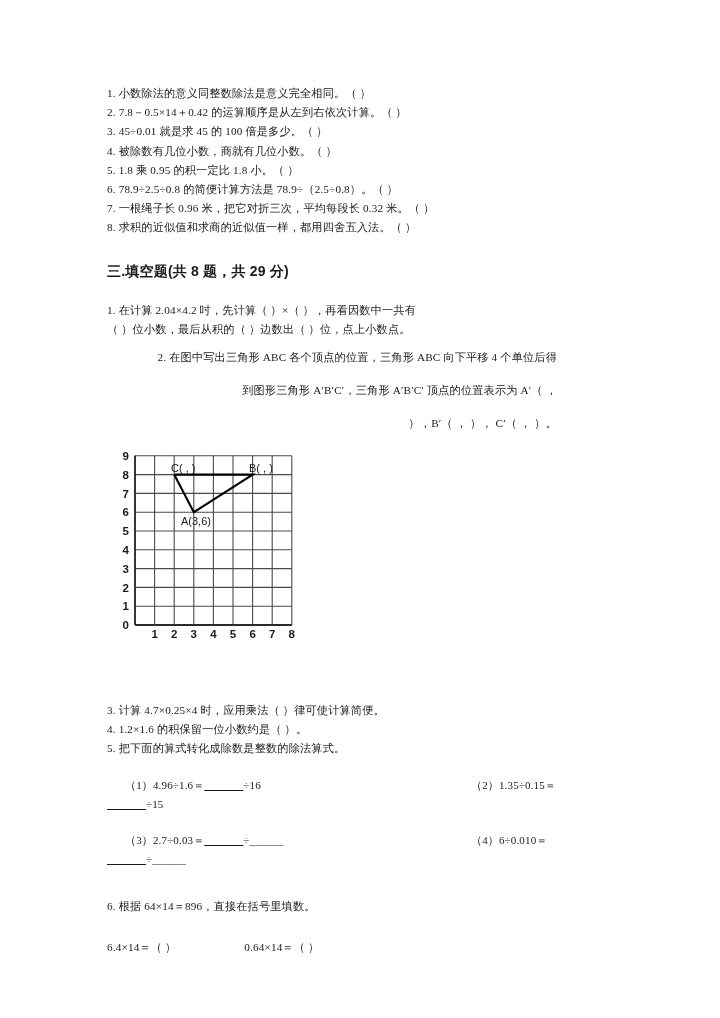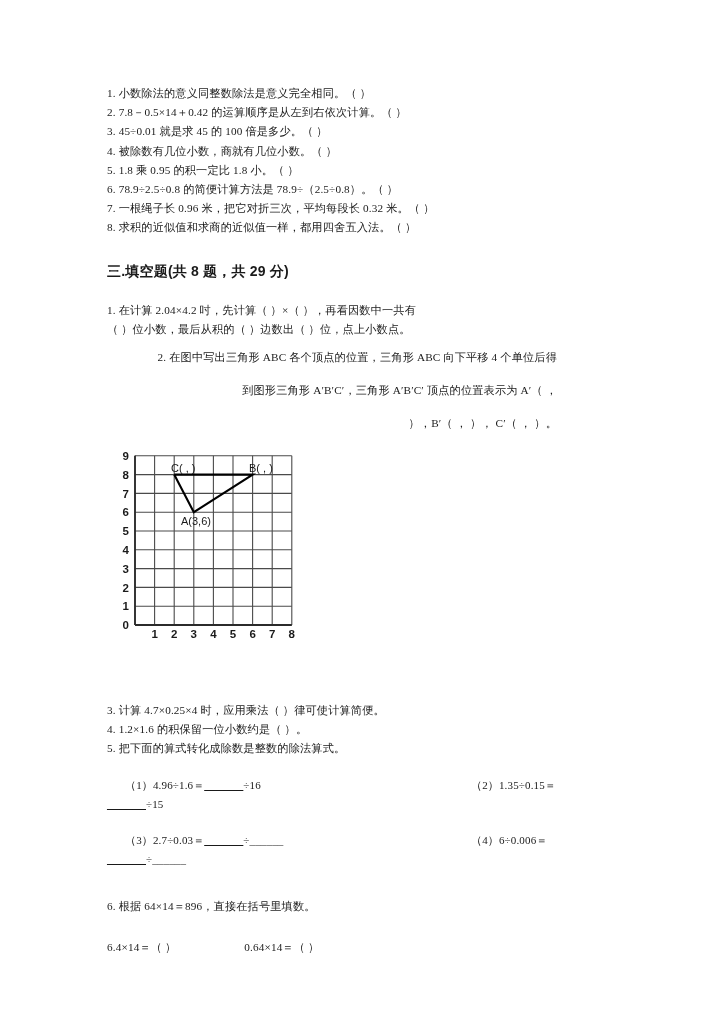--- a/index.html
+++ b/index.html
@@ -125,21 +125,21 @@
     <div class="q">5. 把下面的算式转化成除数是整数的除法算式。</div>
 
     <div class="sub-row">
       <span class="sub-a"><span>（1）</span><span>4.96÷1.6＝</span><span class="ul">______</span><span>÷16</span></span>
       <span class="sub-b"><span>（2）</span><span>1.35÷0.15＝</span></span>
       <span class="sub-cont"><span class="ul">______</span><span>÷15</span></span>
     </div>
 
     <div class="sub-row">
       <span class="sub-a"><span>（3）</span><span>2.7÷0.03＝</span><span class="ul">______</span><span>÷______</span></span>
-      <span class="sub-b"><span>（4）</span><span>6÷0.006＝</span></span>
+      <span class="sub-b"><span>（4）</span><span>6÷0.010＝</span></span>
       <span class="sub-cont"><span class="ul">______</span><span>÷______</span></span>
     </div>
 
     <div class="q q6">6. 根据 64×14＝896，直接在括号里填数。</div>
     <div class="q q6-row">
       <span>6.4×14＝（      ）</span>
       <span class="gap-wide"></span>
       <span>0.64×14＝（      ）</span>
     </div>
 

